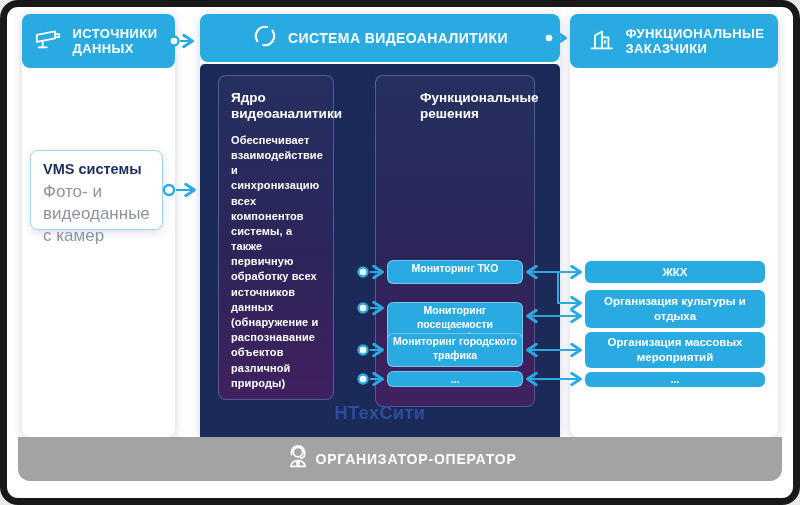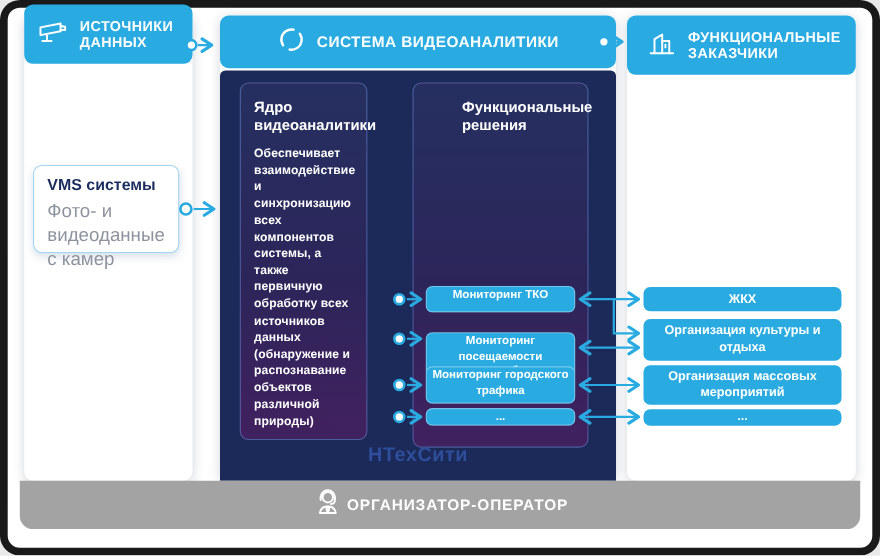--- a/index.html
+++ b/index.html
@@ -65,21 +65,21 @@
 </style>
 </head>
 <body>
 
 <div class="card">
 
   <div class="colbg" style="left:22px;top:14px;width:153px;height:423px;border-radius:8px;"></div>
   <div class="colbg" style="left:200px;top:14px;width:360px;height:423px;border-radius:8px;"></div>
   <div class="colbg" style="left:570px;top:14px;width:208px;height:423px;border-radius:8px;"></div>
 
-  <div class="hdr" style="left:22px;top:4px;width:153px;height:54px;">
+  <div class="hdr" style="left:22px;top:14px;width:153px;height:54px;">
     <span>
       <svg width="30" height="26" viewBox="0 0 24 22" fill="none" stroke="#ffffff" stroke-width="1.5" stroke-linejoin="round" stroke-linecap="round">
         <path d="M2.5 7.5 L18 4.5 L18 10.5 L2.5 13.5 Z"></path>
         <path d="M18 6.5 L21.5 7 L21.5 9.5 L18 9.5"></path>
         <path d="M7.5 13.5 L7.5 18"></path>
         <path d="M4 18 L11 18"></path>
       </svg>
     </span>
     <span class="hlabel" style="width:92px;">ИСТОЧНИКИ ДАННЫХ</span>
   </div>

